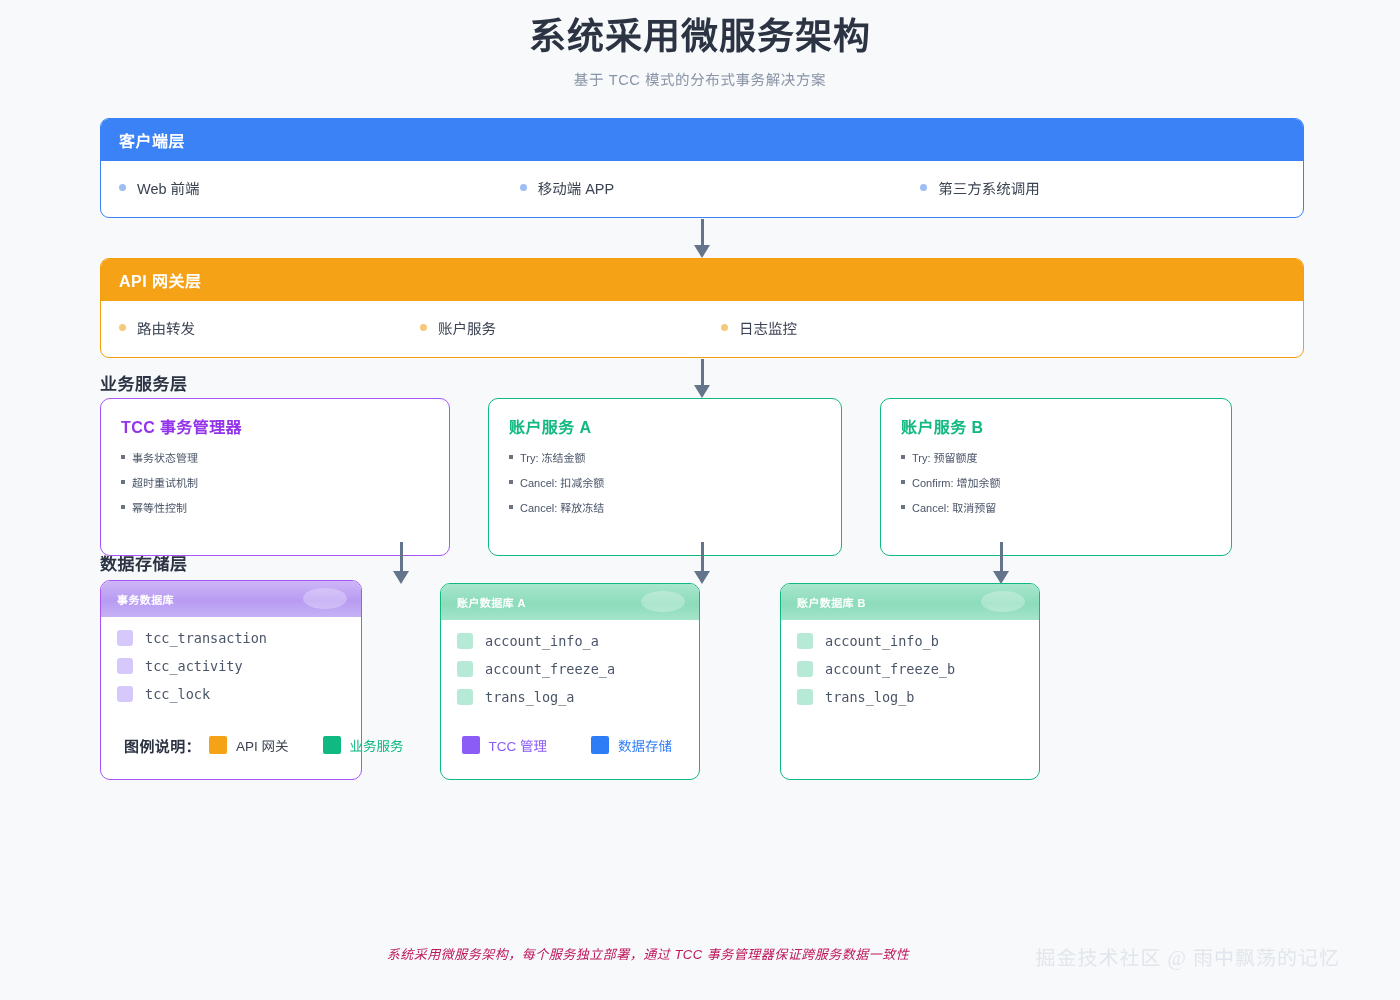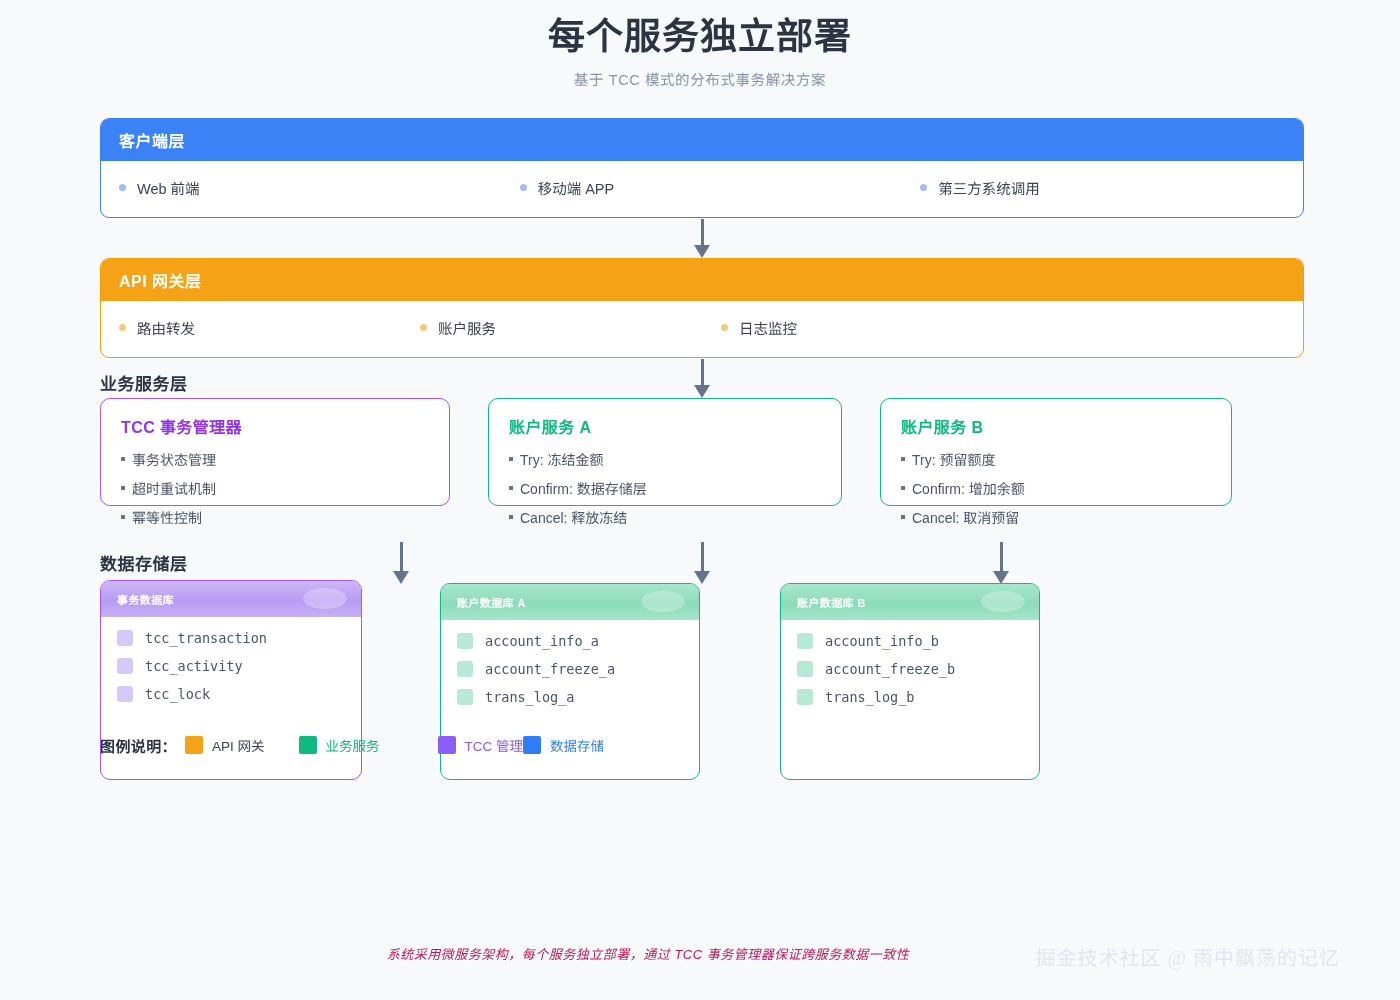--- a/index.html
+++ b/index.html
@@ -55,32 +55,32 @@
   
   .section-title{
     position:absolute;font-size:17px;font-weight:bold;color:#2c3444;
     letter-spacing:.5px;
   }
   .section-title.svc{left:100px;top:370px;}
   .section-title.store{left:100px;top:550px;}
 
   
   .svc-card{
-    position:absolute;top:398px;height:108px;
+    position:absolute;top:398px;height:158px;
     background:#ffffff;border-radius:10px;box-sizing:border-box;
     padding:15px 20px 0 20px;
   }
   .svc-card.tcc{left:100px;width:350px;border:1.7px solid #a855f7;}
   .svc-card.acct-a{left:488px;width:354px;border:1.7px solid #10b981;}
   .svc-card.acct-b{left:880px;width:352px;border:1.7px solid #10b981;}
   .svc-title{font-size:16px;font-weight:bold;margin-bottom:11px;letter-spacing:.4px;}
   .svc-card.tcc .svc-title{color:#9333ea;}
   .svc-card.acct-a .svc-title,.svc-card.acct-b .svc-title{color:#10b981;}
   .svc-li{
-    font-size:14px;color:#4a5568;margin-bottom:9px;
+    font-size:11px;color:#4a5568;margin-bottom:9px;
     display:flex;align-items:center;gap:7px;
   }
   .sq{width:4px;height:4px;background:#6b7280;flex:0 0 auto;}
 
   
   .db-card{
     position:absolute;border-radius:10px;box-sizing:border-box;
     background:#ffffff;overflow:hidden;
   }
   .db-card.txdb{left:100px;top:580px;width:262px;height:200px;border:1.7px solid #a855f7;}
@@ -104,21 +104,21 @@
     font-size:13.5px;color:#4a5568;
     font-family:"DejaVu Sans Mono","Liberation Mono",monospace;
   }
   .db-chip{width:16px;height:16px;border-radius:3px;flex:0 0 auto;}
   .db-card.txdb .db-chip{background:#d7c8fb;}
   .db-card.dba .db-chip,.db-card.dbb .db-chip{background:#b6ead6;}
 
   
   .legend{
     position:absolute;left:100px;top:733px;
-    display:flex;align-items:center;height:24px;
+    display:flex;align-items:center;height:24px;padding-left:24px;
   }
   .legend-label{font-size:15px;font-weight:bold;color:#2c3444;letter-spacing:.4px;}
   .legend-item{display:flex;align-items:center;gap:9px;font-size:13.5px;}
   .legend-sw{width:18px;height:18px;border-radius:2px;flex:0 0 auto;}
 
   
   .arrow{position:absolute;width:0;}
   .arrow .ln{
     position:absolute;left:0;top:0;width:2.6px;background:#64748b;
   }
@@ -138,21 +138,21 @@
     font-size:20px;color:#e2e6ec;letter-spacing:1px;white-space:nowrap;
     font-family:"Liberation Serif","DejaVu Serif",serif;
   }
 </style>
 </head>
 <body>
 
 <div class="page">
 
   <div class="hdr">
-    <h1>每个服务独立部署</h1>
+    <h1>系统采用微服务架构</h1>
     <div class="sub">基于 TCC 模式的分布式事务解决方案</div>
   </div>
 
   <div class="layer client">
     <div class="layer-head">
       <span>客户端层</span>
     </div>
     <div class="layer-body">
       <div class="layer-item">
         <span class="dot"></span>
@@ -219,21 +219,21 @@
   </div>
 
   <div class="svc-card acct-a">
     <div class="svc-title">账户服务 A</div>
     <div class="svc-li">
       <span class="sq"></span>
       <span>Try: 冻结金额</span>
     </div>
     <div class="svc-li">
       <span class="sq"></span>
-      <span>Confirm: 数据存储层</span>
+      <span>Cancel: 扣减余额</span>
     </div>
     <div class="svc-li">
       <span class="sq"></span>
       <span>Cancel: 释放冻结</span>
     </div>
   </div>
 
   <div class="svc-card acct-b">
     <div class="svc-title">账户服务 B</div>
     <div class="svc-li">
@@ -337,21 +337,21 @@
     <span class="legend-item" style="margin-left:34px;">
       <span class="legend-sw" style="background:#10b981;"></span>
       <span style="color:#10b981;">业务服务</span>
     </span>
 
     <span class="legend-item" style="margin-left:58px;">
       <span class="legend-sw" style="background:#8b5cf6;"></span>
       <span style="color:#8b5cf6;">TCC 管理</span>
     </span>
 
-    <span class="legend-item" style="">
+    <span class="legend-item" style="margin-left:44px;">
       <span class="legend-sw" style="background:#2f7df6;"></span>
       <span style="color:#2f7df6;">数据存储</span>
     </span>
   </div>
 
   <div class="foot">系统采用微服务架构，每个服务独立部署，通过 TCC 事务管理器保证跨服务数据一致性</div>
   <div class="watermark">掘金技术社区 @ 雨中飘荡的记忆</div>
 
 </div>
 

